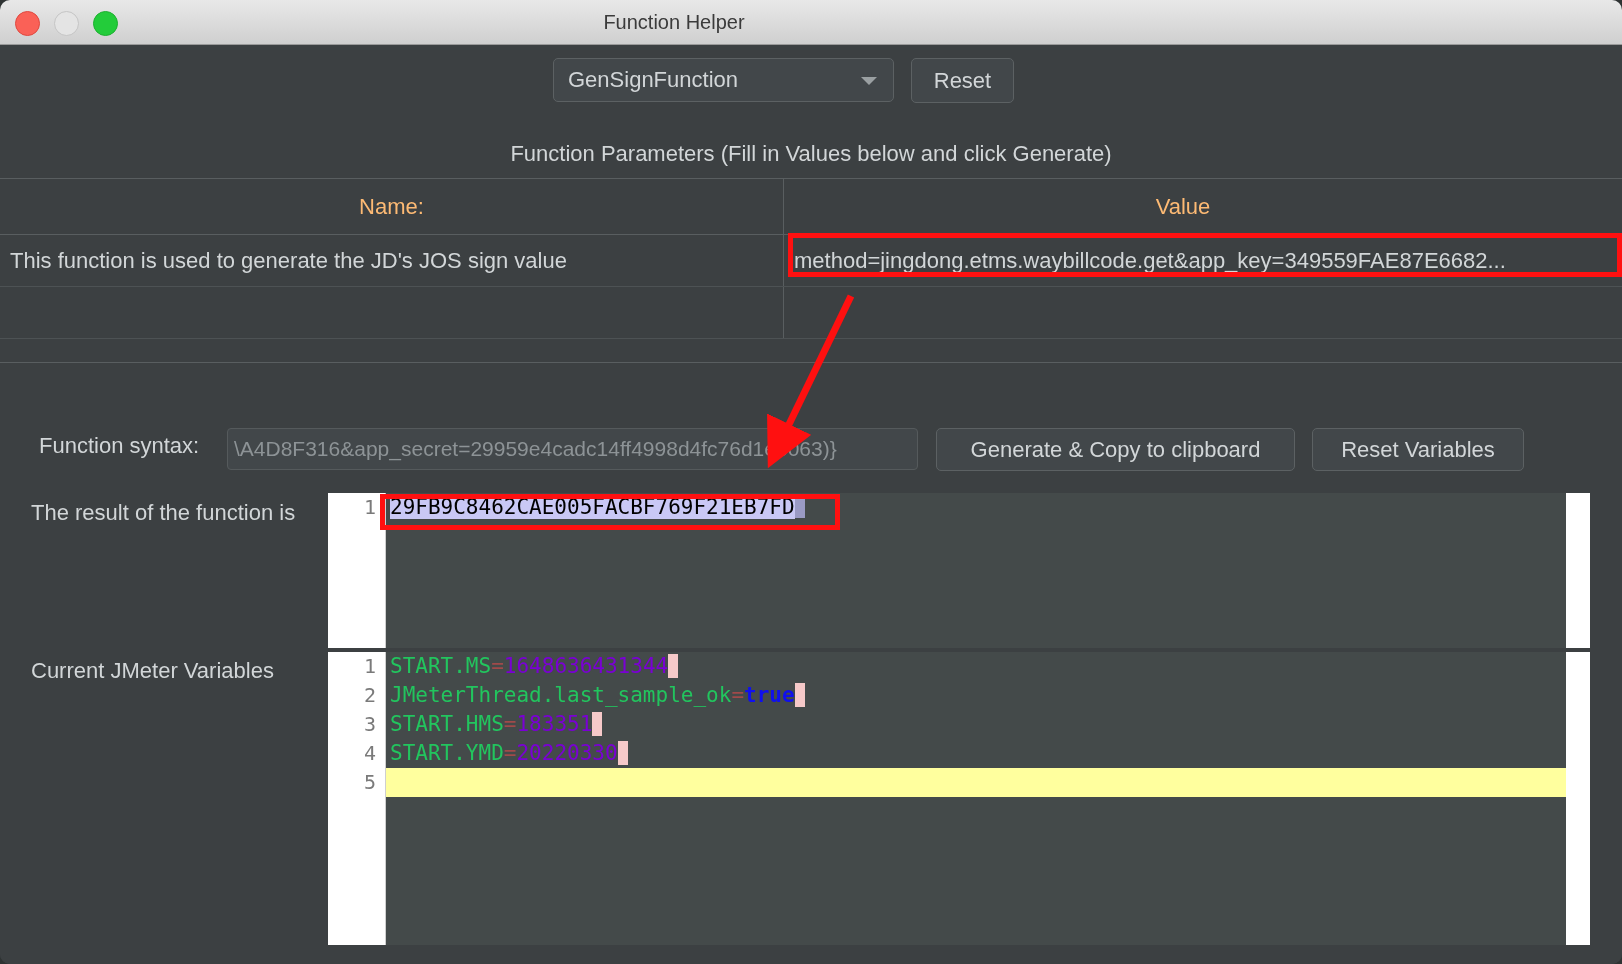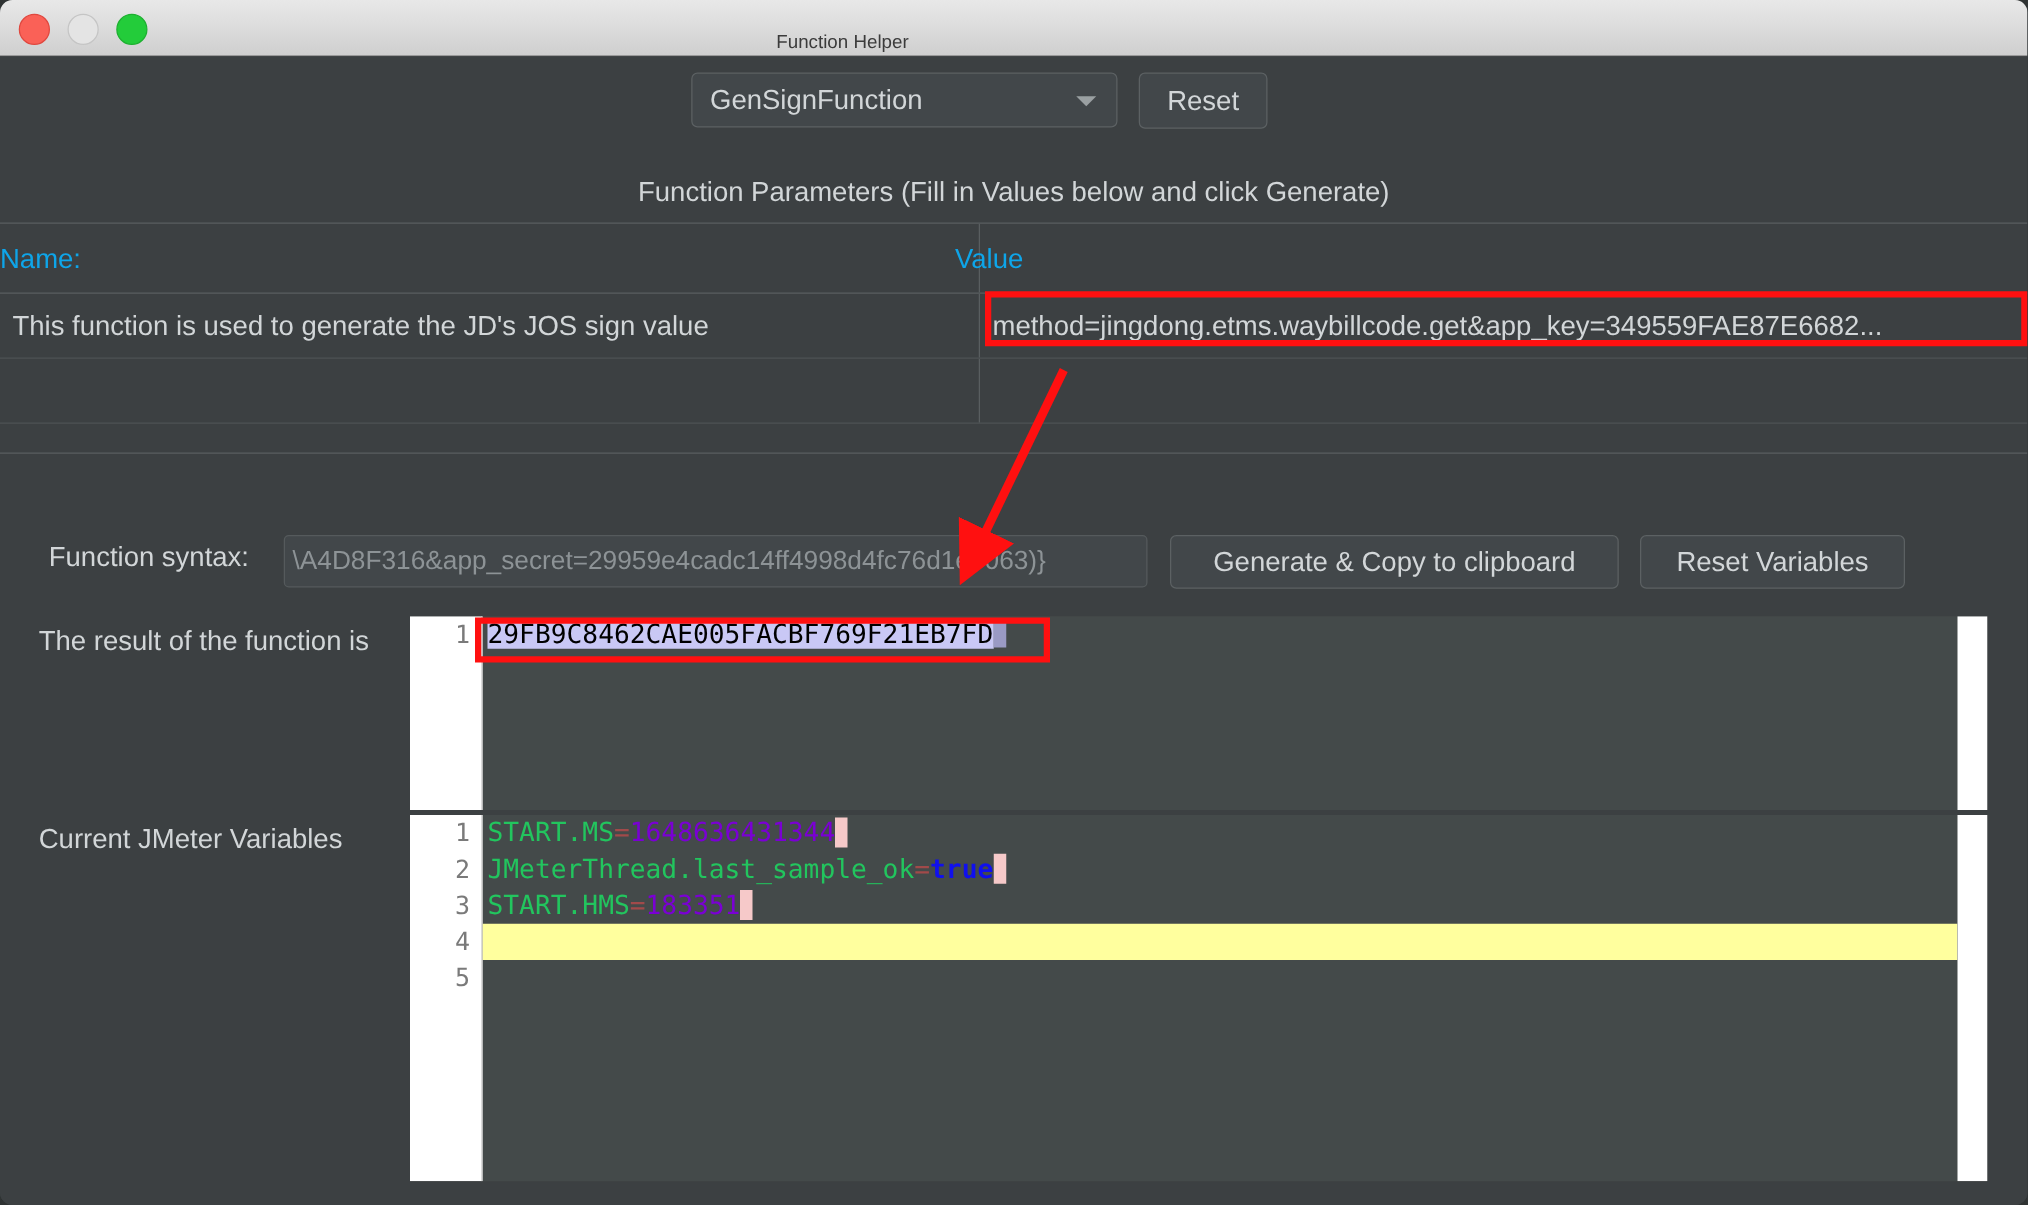--- a/index.html
+++ b/index.html
@@ -30,25 +30,25 @@
     position: absolute;
     left: 0; top: 0;
     width: 1622px;
     height: 45px;
     background: linear-gradient(to bottom, #e8e8e8 0%, #dcdcdc 50%, #cfcfcf 100%);
     border-bottom: 1px solid #9a9a9a;
     box-sizing: border-box;
   }
   .title-text {
     position: absolute;
-    left: 0; top: 12px;
+    left: 0; top: 0;
     width: 1348px;
     line-height: 44px;
     text-align: center;
-    font-size: 15px;
+    font-size: 20px;
     color: #3b3b3b;
     font-family: "Liberation Sans", sans-serif;
   }
   .traffic {
     position: absolute;
     top: 11px;
     width: 23px;
     height: 23px;
     border-radius: 50%;
   }
@@ -130,21 +130,22 @@
     left: 0; top: 0;
     width: 1622px; height: 56px;
     border-bottom: 1px solid #595e60;
     box-sizing: border-box;
   }
   .th {
     position: absolute;
     top: 0;
     line-height: 55px;
     font-size: 22px;
-    color: #0ea5e9;
+    color: #fdba74;
+    text-align: center;
     box-sizing: border-box;
   }
   .th-name  { left: 0px;   width: 784px; border-right: 1px solid #595e60; height: 55px; }
   .th-value { left: 764px; width: 838px; height: 55px; }
 
   .tr {
     position: absolute;
     left: 0;
     width: 1622px; height: 52px;
     border-bottom: 1px solid #4d5254;
@@ -400,20 +401,21 @@
         <span class="ln">1</span>
         <span class="ln">2</span>
         <span class="ln">3</span>
         <span class="ln">4</span>
         <span class="ln">5</span>
       </div>
       <div class="codearea">
         <div class="codeline"><span class="v-key">START.MS</span><span class="v-eq">=</span><span class="v-num">1648636431344</span><span class="eol"></span></div>
         <div class="codeline"><span class="v-key">JMeterThread.last_sample_ok</span><span class="v-eq">=</span><span class="v-bool">true</span><span class="eol"></span></div>
         <div class="codeline"><span class="v-key">START.HMS</span><span class="v-eq">=</span><span class="v-num">183351</span><span class="eol"></span></div>
+        <div class="codeline"><span class="v-key">START.YMD</span><span class="v-eq">=</span><span class="v-num">20220330</span><span class="eol"></span></div>
         <div class="codeline cur-line"><span></span></div>
       </div>
       <div class="vscroll"></div>
     </div>
 
   </div>
 
   <svg class="arrow-svg" viewBox="0 0 1622 964">
     <defs>
       <marker id="ahead" markerWidth="7" markerHeight="7" refX="3" refY="3.5" orient="auto">

